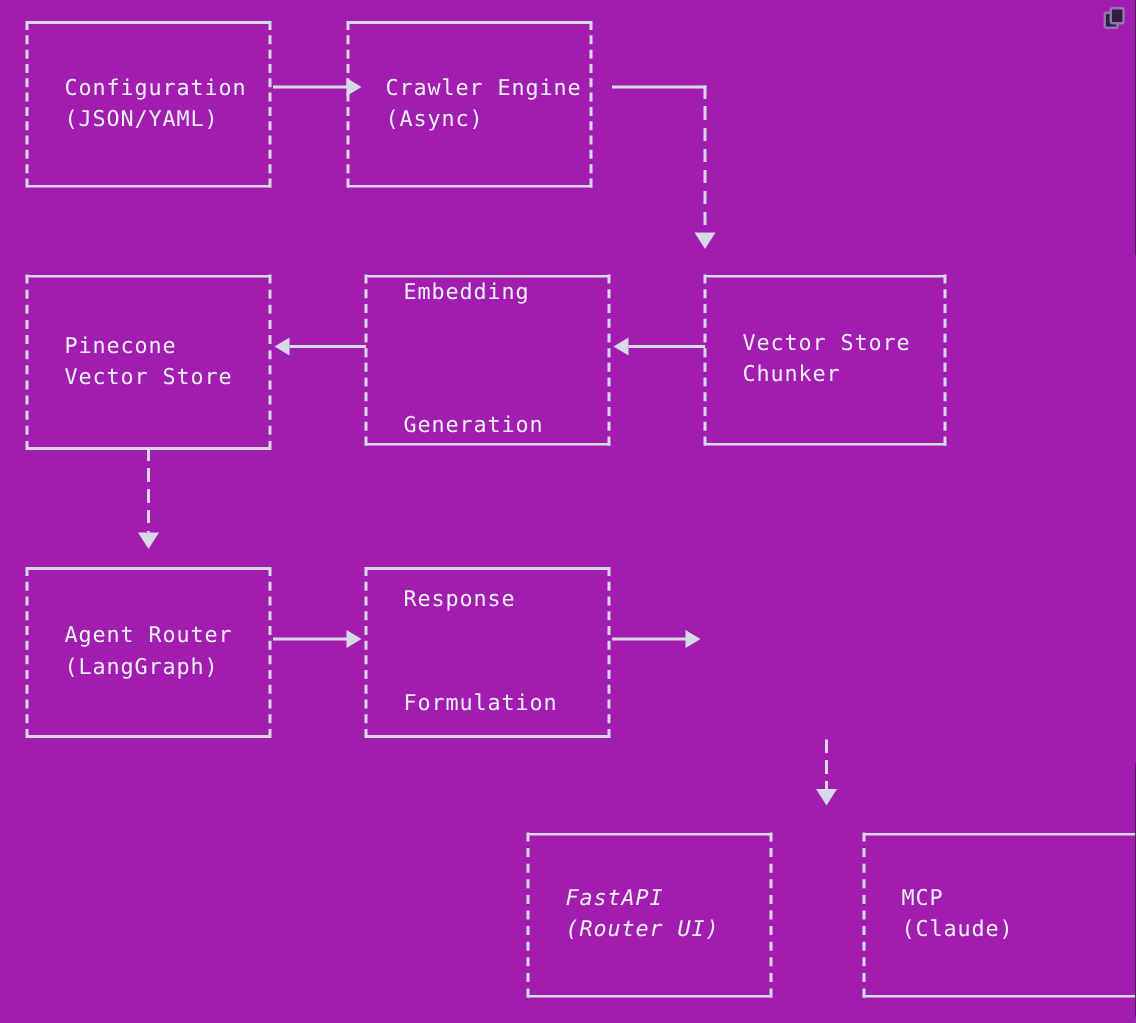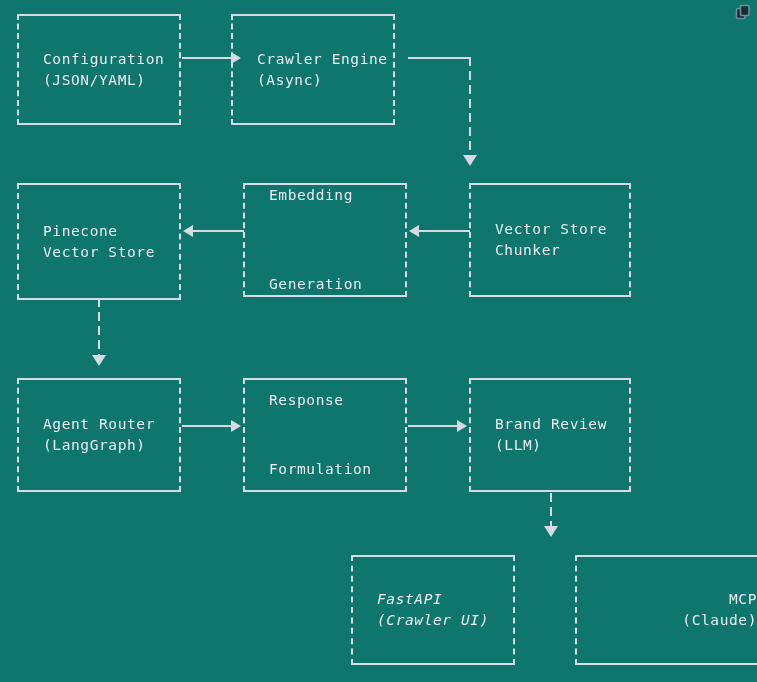--- a/index.html
+++ b/index.html
@@ -9,21 +9,21 @@
     padding: 0;
     background: #151b26;
   }
   body {
     font-family: "DejaVu Sans Mono", "Liberation Mono", monospace;
   }
   #canvas {
     position: relative;
     width: 757px;
     height: 682px;
-    background: #0f766e;
+    background: #a21caf;
     overflow: hidden;
   }
 
   
   .node {
     position: absolute;
     background: transparent;
     
     border-top: 2px solid #d7dae6;
     border-bottom: 2px solid #d7dae6;
@@ -37,21 +37,20 @@
   .node .line {
     color: #eceef5;
     font-size: 14.5px;
     line-height: 21px;
     letter-spacing: 0.6px;
     white-space: pre;
   }
   
   .node.clipped {
     border-right: none;
-    align-items: flex-end;
   }
 
   
   .conn {
     position: absolute;
     background: #d7dae6;
   }
   .conn.h-solid { height: 2px; }
 
   
@@ -145,37 +144,33 @@
   <div class="node" style="left:17px; top:378px; width:164px; height:114px;justify-content:center;">
     <span class="line">Agent Router</span>
     <span class="line">(LangGraph)</span>
   </div>
 
   <div class="node" style="left:243px; top:378px; width:164px; height:114px;gap:48px;">
     <span class="line">Response</span>
     <span class="line">Formulation</span>
   </div>
 
-  <div class="node" style="left:469px; top:378px; width:162px; height:114px;">
-    <span class="line">Brand Review</span>
-    <span class="line">(LLM)</span>
-  </div>
 
   <div class="conn h-solid" style="left:182px; top:425px; width:50px;"></div>
   <div class="arrow right" style="left:231px; top:420px;"></div>
 
   <div class="conn h-solid" style="left:408px; top:425px; width:50px;"></div>
   <div class="arrow right" style="left:457px; top:420px;"></div>
 
   <div class="conn v-dashed" style="left:550px; top:493px; height:42px;"></div>
   <div class="arrow down" style="left:544px; top:526px;"></div>
 
   <div class="node" style="left:351px; top:555px; width:164px; height:110px;font-style:italic;">
     <span class="line">FastAPI</span>
-    <span class="line">(Crawler UI)</span>
+    <span class="line">(Router UI)</span>
   </div>
 
   <div class="node clipped" style="left:575px; top:555px; width:182px; height:110px;">
     <span class="line">MCP</span>
     <span class="line">(Claude)</span>
   </div>
 
   <div id="copy-icon">
     <svg width="18" height="18" viewBox="0 0 18 18" fill="none">
       <rect x="2.5" y="4.5" width="8.5" height="10" rx="1.2" stroke="#8b95ab" stroke-width="1.6" fill="#151b26"></rect>

